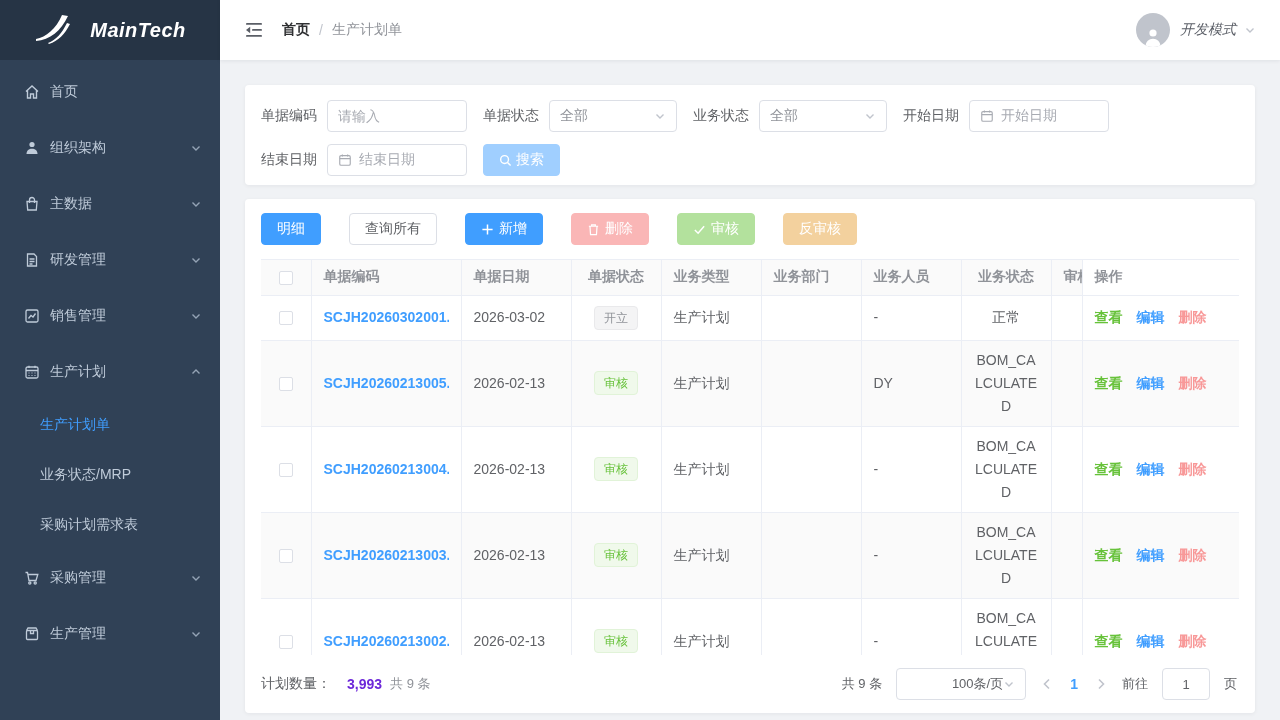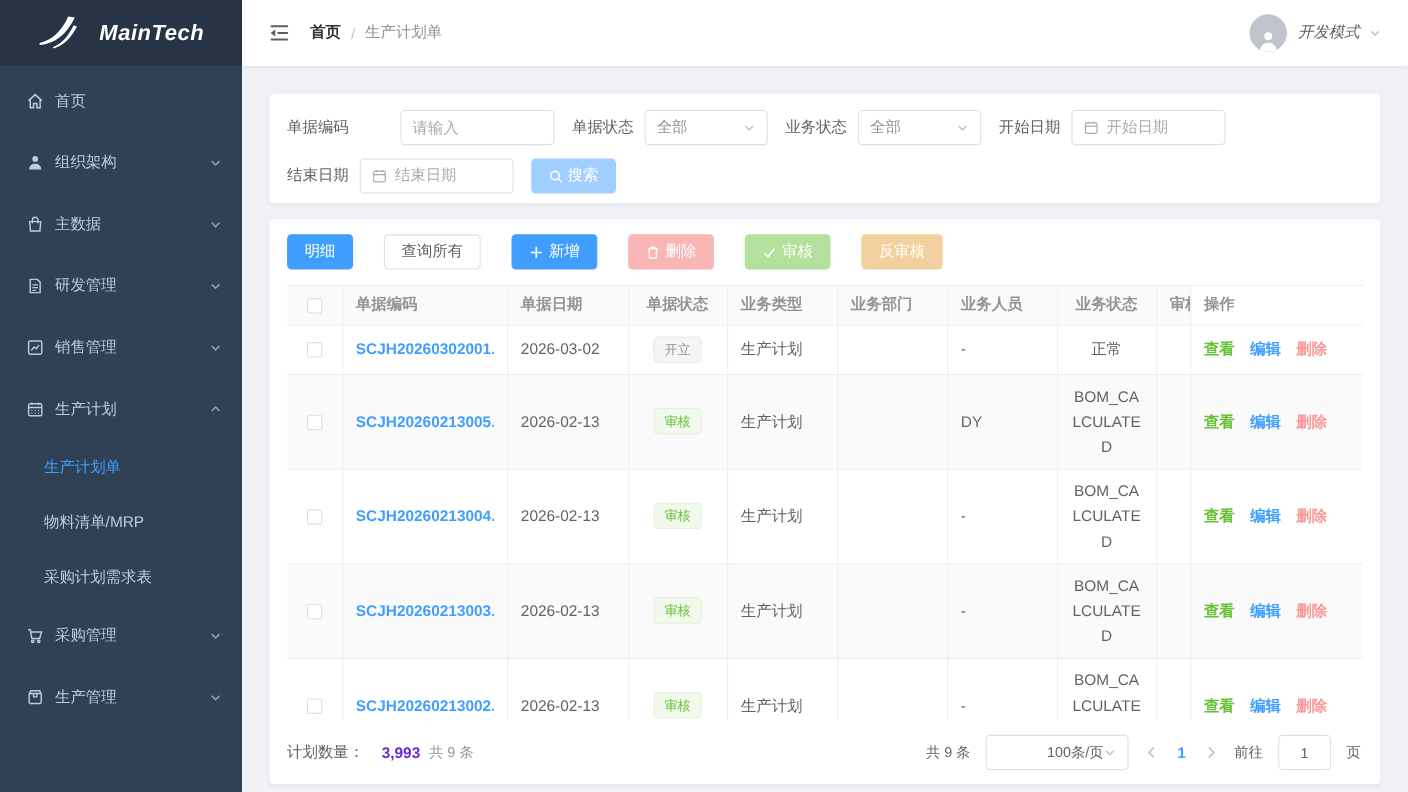--- a/index.html
+++ b/index.html
@@ -37,22 +37,22 @@
   .card { background:#fff; border-radius:4px; box-shadow:0 1px 4px rgba(0,21,41,.06); }
 
   
   .filter-card { height:100px; padding:15px 16px; margin-bottom:14px; display:flex; flex-direction:column; gap:12px; }
   .f-row { display:flex; align-items:center; gap:0; }
   .f-field { display:flex; align-items:center; margin-right:16px; }
   .f-label { color:#606266; margin-right:10px; white-space:nowrap; }
   .ctrl { height:32px; border:1px solid #dcdfe6; border-radius:4px; background:#fff; display:flex; align-items:center; padding:0 10px; }
   .ctrl input { border:none; outline:none; width:100%; font-size:14px; font-family:inherit; color:#606266; background:transparent; }
   .ctrl input::placeholder { color:#a8abb2; }
-  .ctrl-input { width:140px;margin-left:37px; }
-  .ctrl-select { width:112px; justify-content:space-between; cursor:pointer; }
+  .ctrl-input { width:140px; }
+  .ctrl-select { width:128px; justify-content:space-between; cursor:pointer; }
   .sel-text { color:#909399; }
   .sel-chev { width:12px; height:12px; color:#c0c4cc; flex:none; }
   .ctrl-date { width:140px; cursor:pointer; }
   .cal-icon { width:14px; height:14px; color:#a8abb2; margin-right:7px; flex:none; }
   .date-ph { color:#a8abb2; }
   .btn-search { height:32px; padding:0 15px; background:#a0cfff; border:1px solid #a0cfff; color:#fff; border-radius:4px; display:flex; align-items:center; gap:4px; font-size:14px; cursor:pointer; }
   .btn-search .s-icon { width:13px; height:13px; }
 
   
   .table-card { height:514px; padding:14px 16px 0; display:flex; flex-direction:column; }
@@ -177,21 +177,21 @@
         <svg class="chev" viewBox="0 0 12 12" fill="none" stroke="currentColor" stroke-width="1.4">
             <path d="M2.5 7.5 L6 4 L9.5 7.5"></path>
           </svg>
       </div>
 
       <div class="submenu">
         <div class="submenu-item active">
           <span>生产计划单</span>
         </div>
         <div class="submenu-item">
-          <span>物料清单/MRP</span>
+          <span>业务状态/MRP</span>
         </div>
         <div class="submenu-item">
           <span>采购计划需求表</span>
         </div>
       </div>
 
       <div class="menu-item">
         <svg class="mi-icon" viewBox="0 0 16 16" fill="none" stroke="currentColor" stroke-width="1.3">
             <path d="M1.5 2.5 H3.5 L5 10.5 H12 L13.8 4.5 H4"></path>
             <circle cx="5.8" cy="13" r="1.1"></circle>

